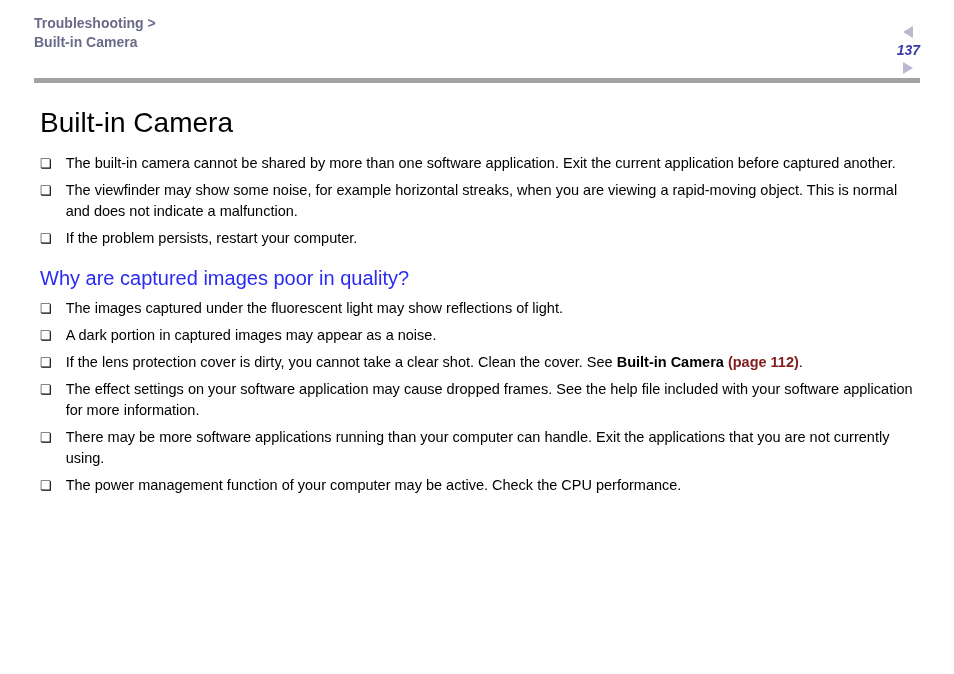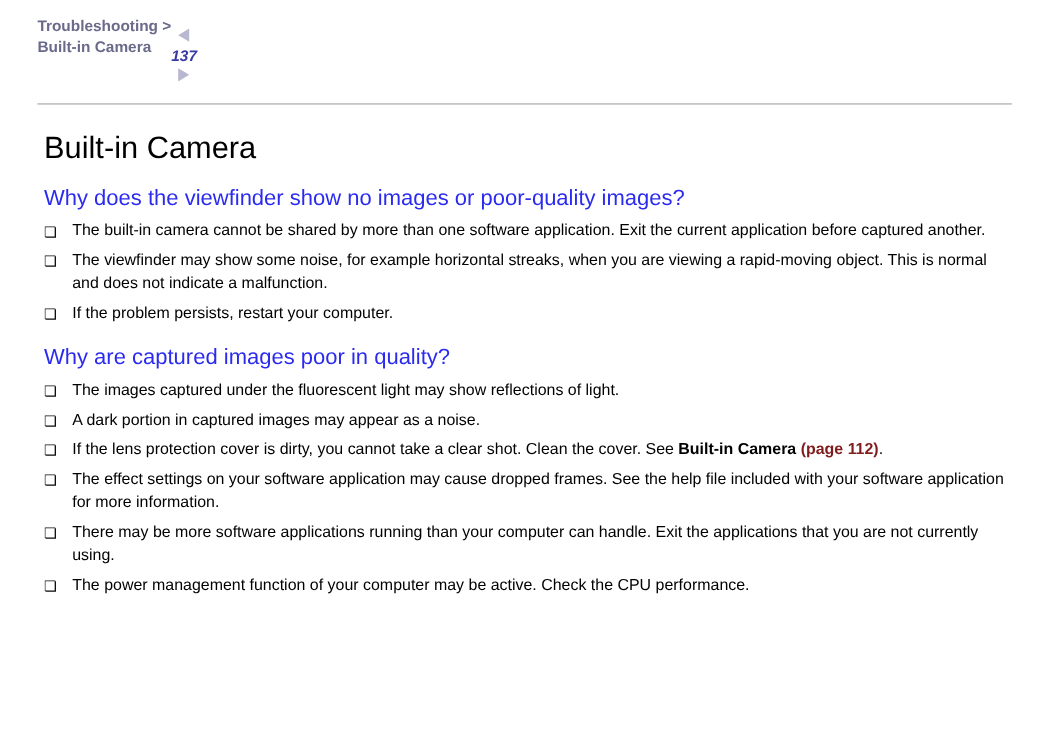--- a/index.html
+++ b/index.html
@@ -10,23 +10,24 @@
     width: 954px;
     height: 674px;
     overflow: hidden;
     color: #000;
   }
   .page {
     padding: 14px 34px 0 34px;
   }
   .header {
     display: flex;
+    justify-content: space-between;
     align-items: flex-start;
-    border-bottom: 1px solid #a3a3a3;
-    padding-bottom: 20px;
+    border-bottom: 5px solid #a3a3a3;
+    padding-bottom: 4px;
     margin-bottom: 24px;
   }
   .breadcrumb {
     color: #6a6a8a;
     font-size: 14px;
     font-weight: bold;
     line-height: 1.35;
   }
   .pager {
     display: flex;
@@ -102,21 +103,20 @@
     <div class="pager">
       <span class="arrow-left"></span>
       <span class="page-number">137</span>
       <span class="arrow-right"></span>
     </div>
   </div>
 
   <div class="content">
     <h1 class="page-title">Built-in Camera</h1>
 
-    <h2 class="section-heading">Why does the viewfinder show no images or poor-quality images?</h2>
     <ul class="bullet-list">
       <li>
         <span class="bullet-marker">❏</span>
         <span class="bullet-text">The built-in camera cannot be shared by more than one software application. Exit the current application before captured another.</span>
       </li>
       <li>
         <span class="bullet-marker">❏</span>
         <span class="bullet-text">The viewfinder may show some noise, for example horizontal streaks, when you are viewing a rapid-moving object. This is normal and does not indicate a malfunction.</span>
       </li>
       <li>

